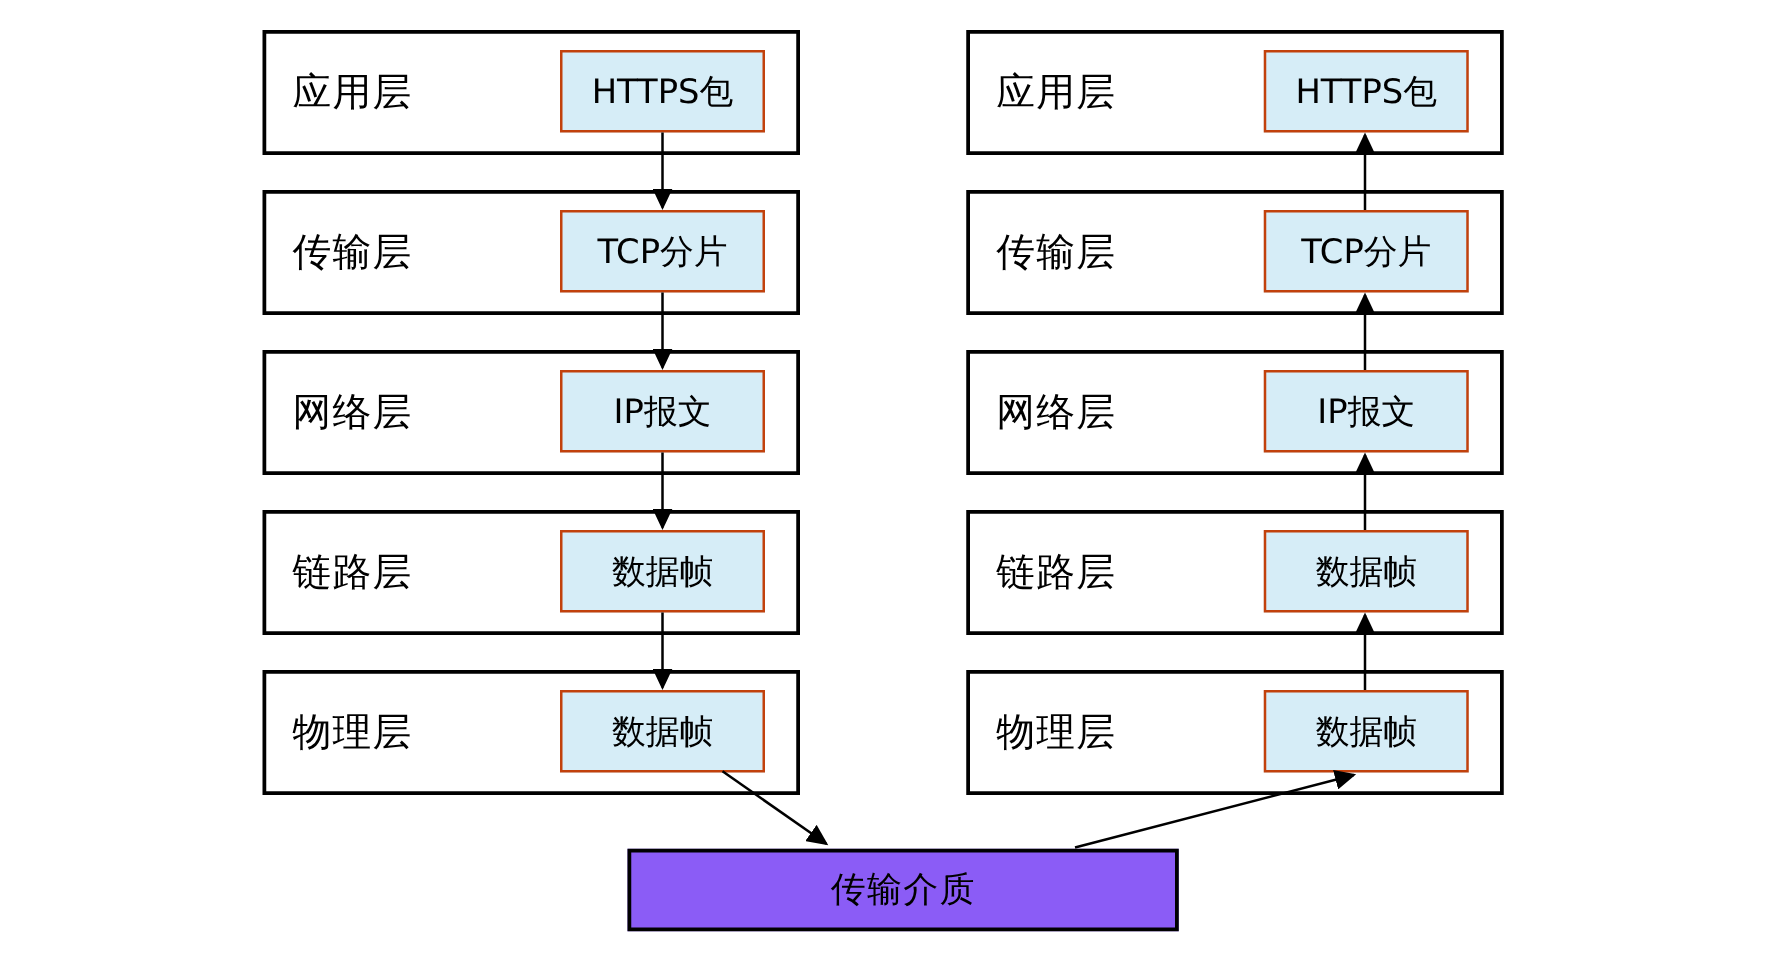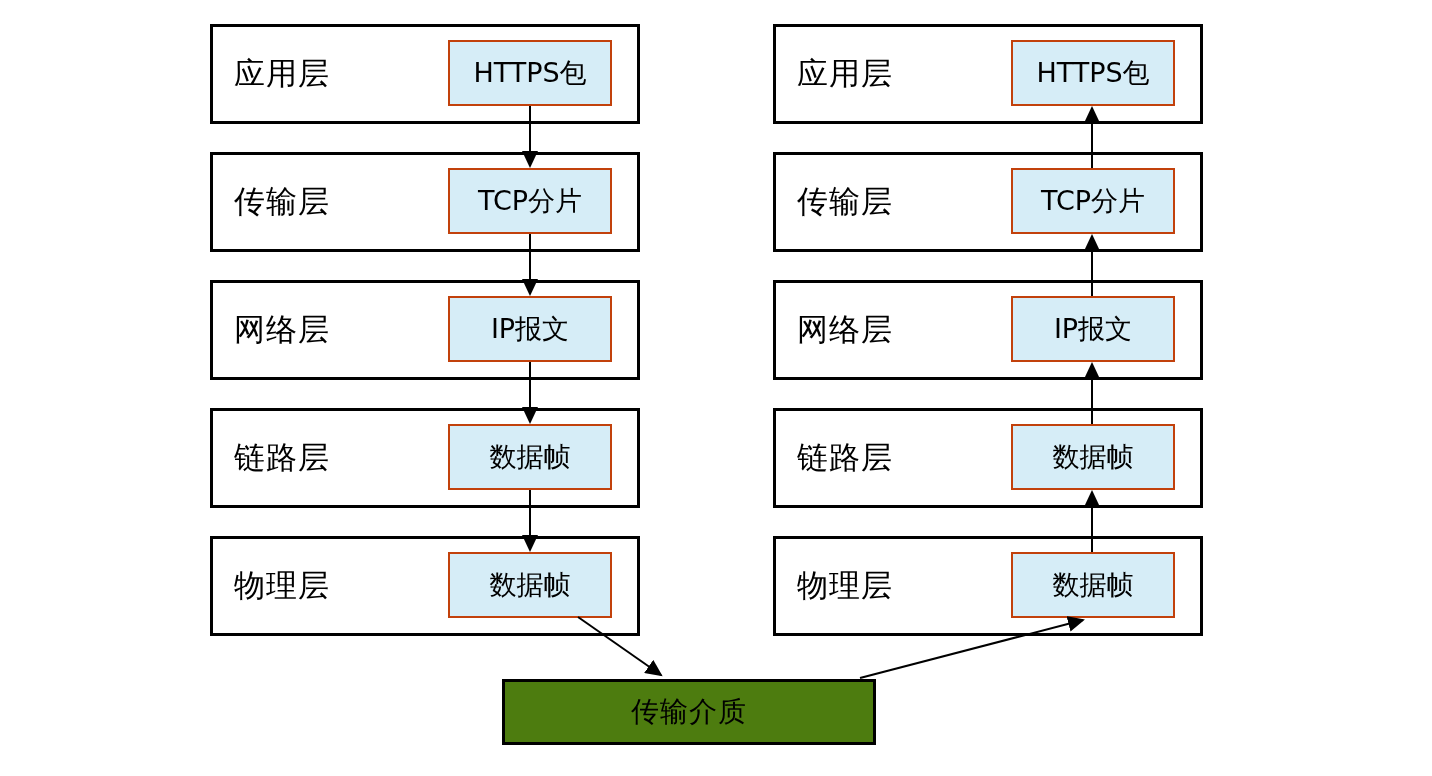--- a/index.html
+++ b/index.html
@@ -47,25 +47,25 @@
     justify-content: center;
   }
   .plabel {
     font-size: 27px;
     white-space: nowrap;
   }
   .medium {
     position: absolute;
     left: 502px;
     top: 679px;
-    width: 374px;
+    width: 441px;
     height: 66px;
     border: 3px solid #000;
     box-sizing: border-box;
-    background: #4d7c0f;
+    background: #8b5cf6;
     display: flex;
     align-items: center;
     justify-content: center;
     font-family: Liberation Mono, monospace;
   }
   .mlabel {
     font-size: 28px;
     letter-spacing: 1px;
     white-space: nowrap;
   }

